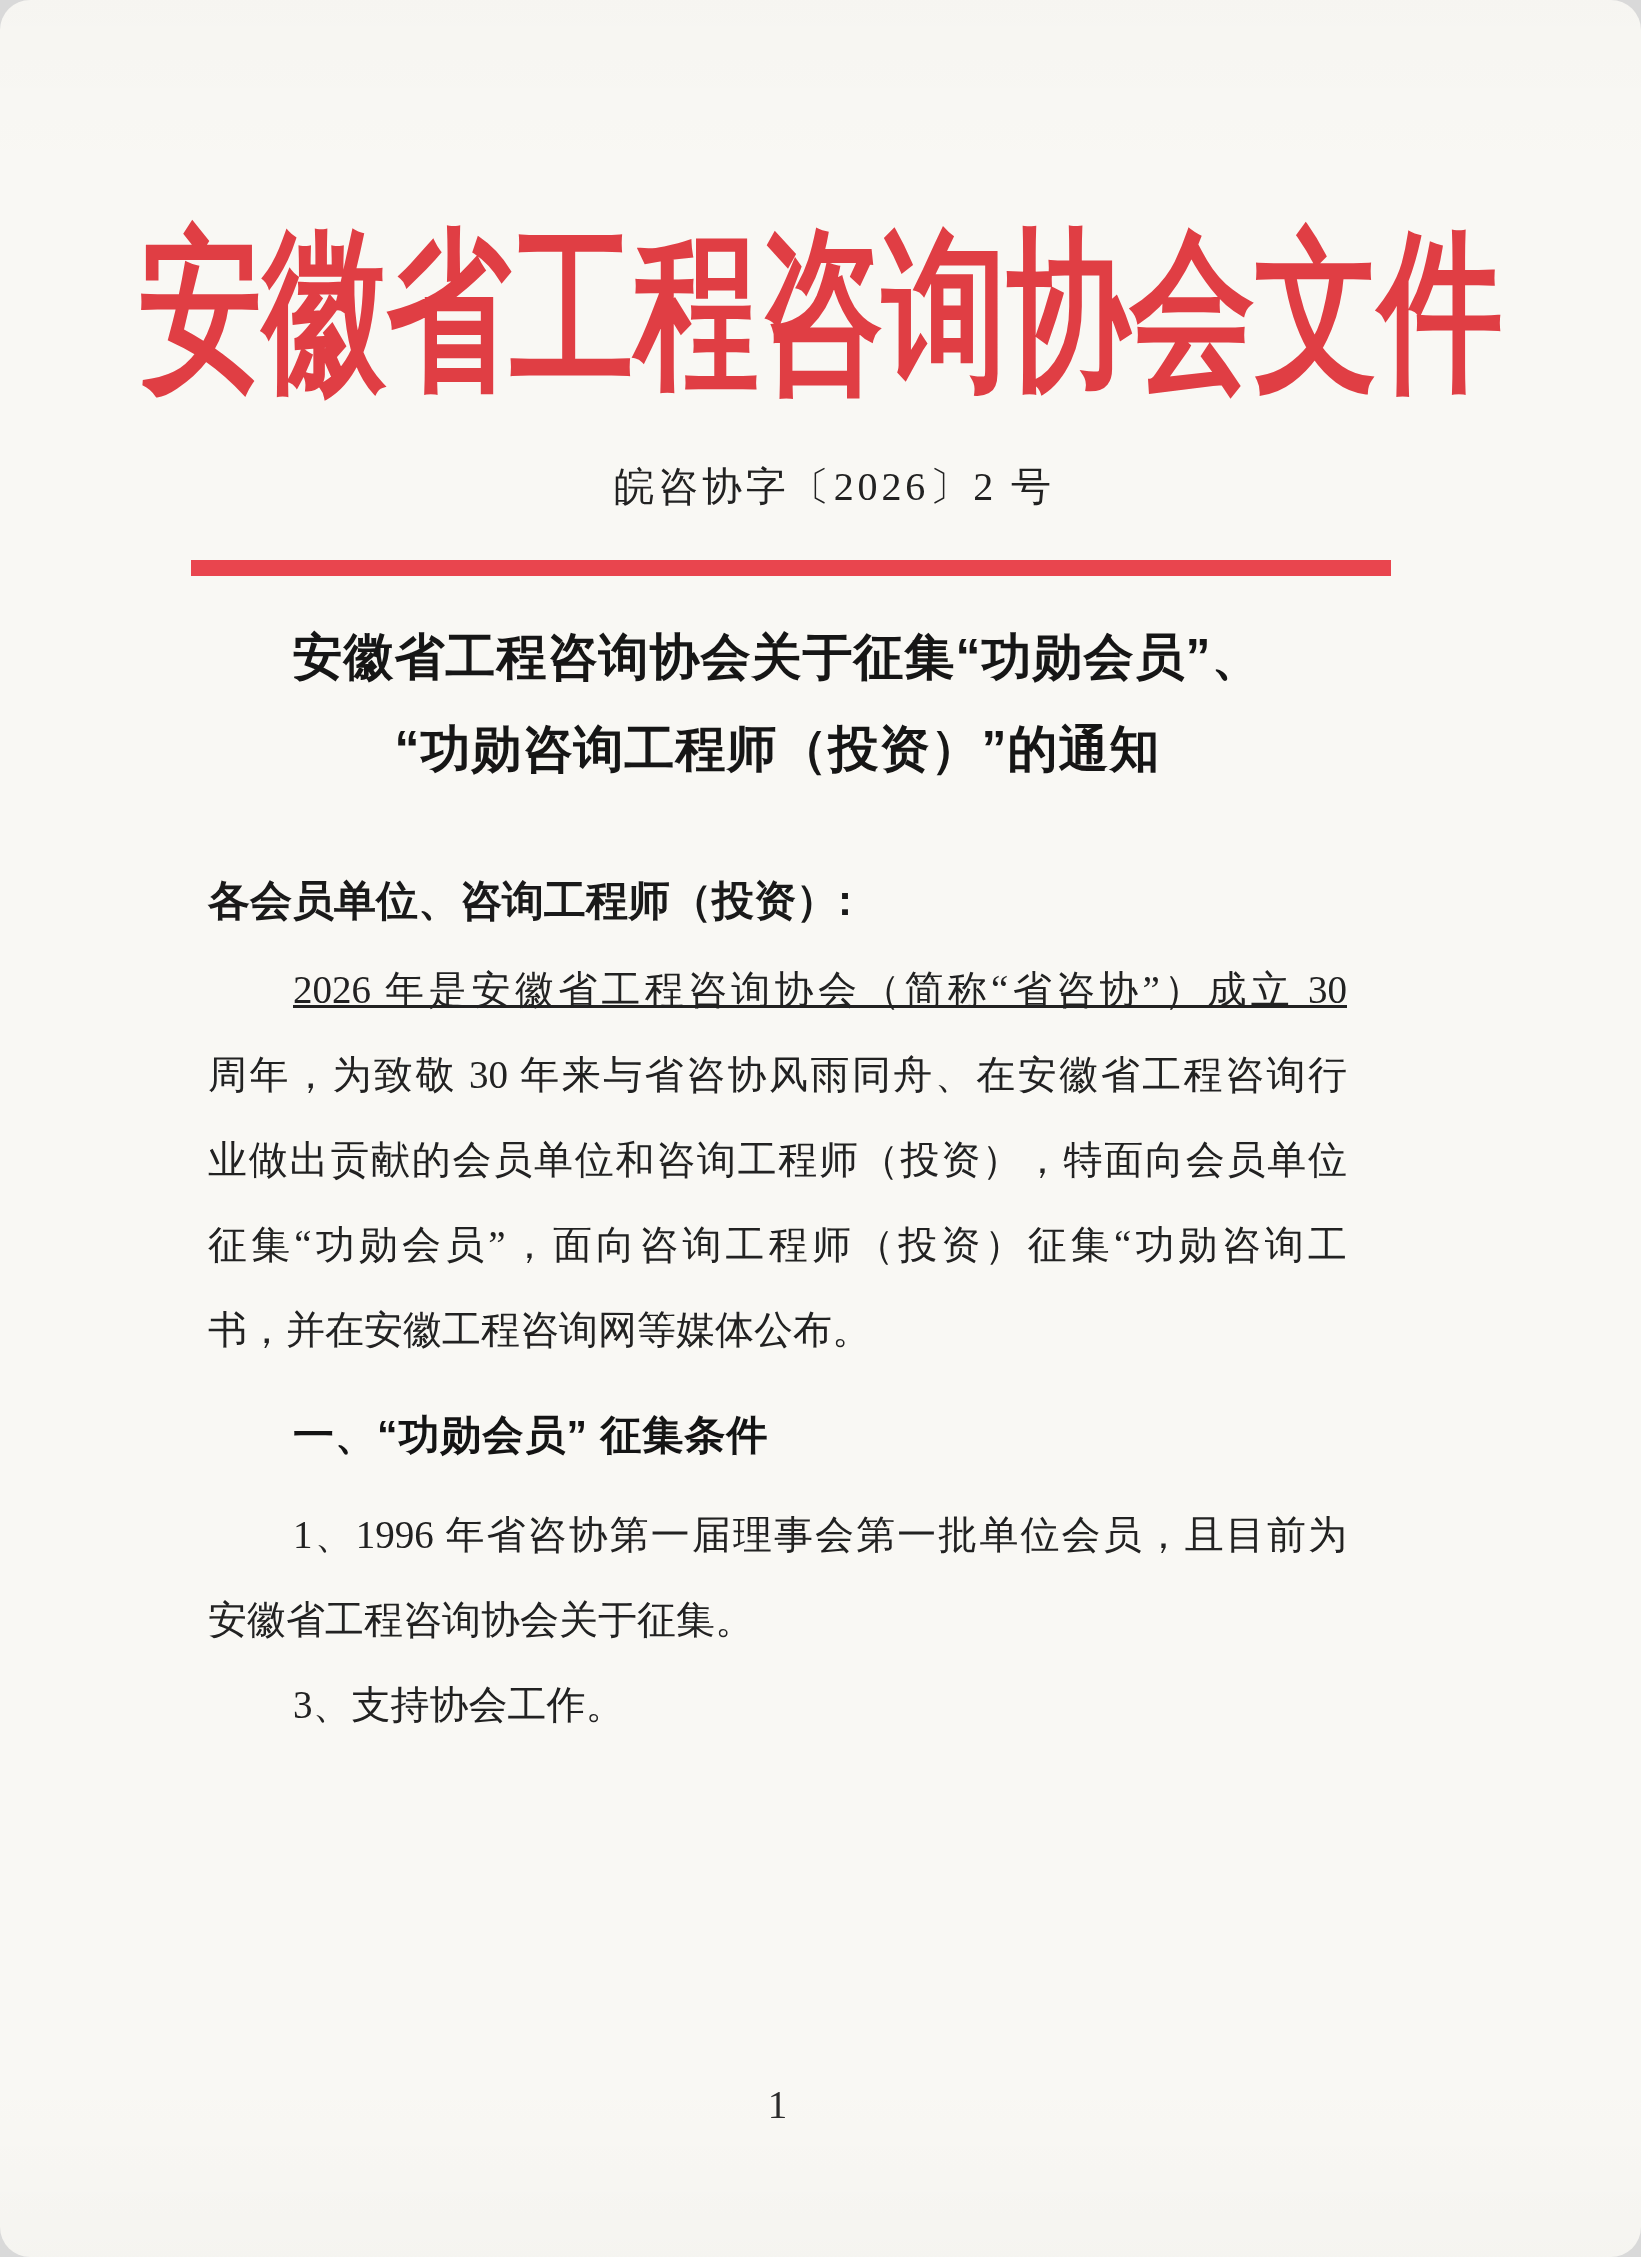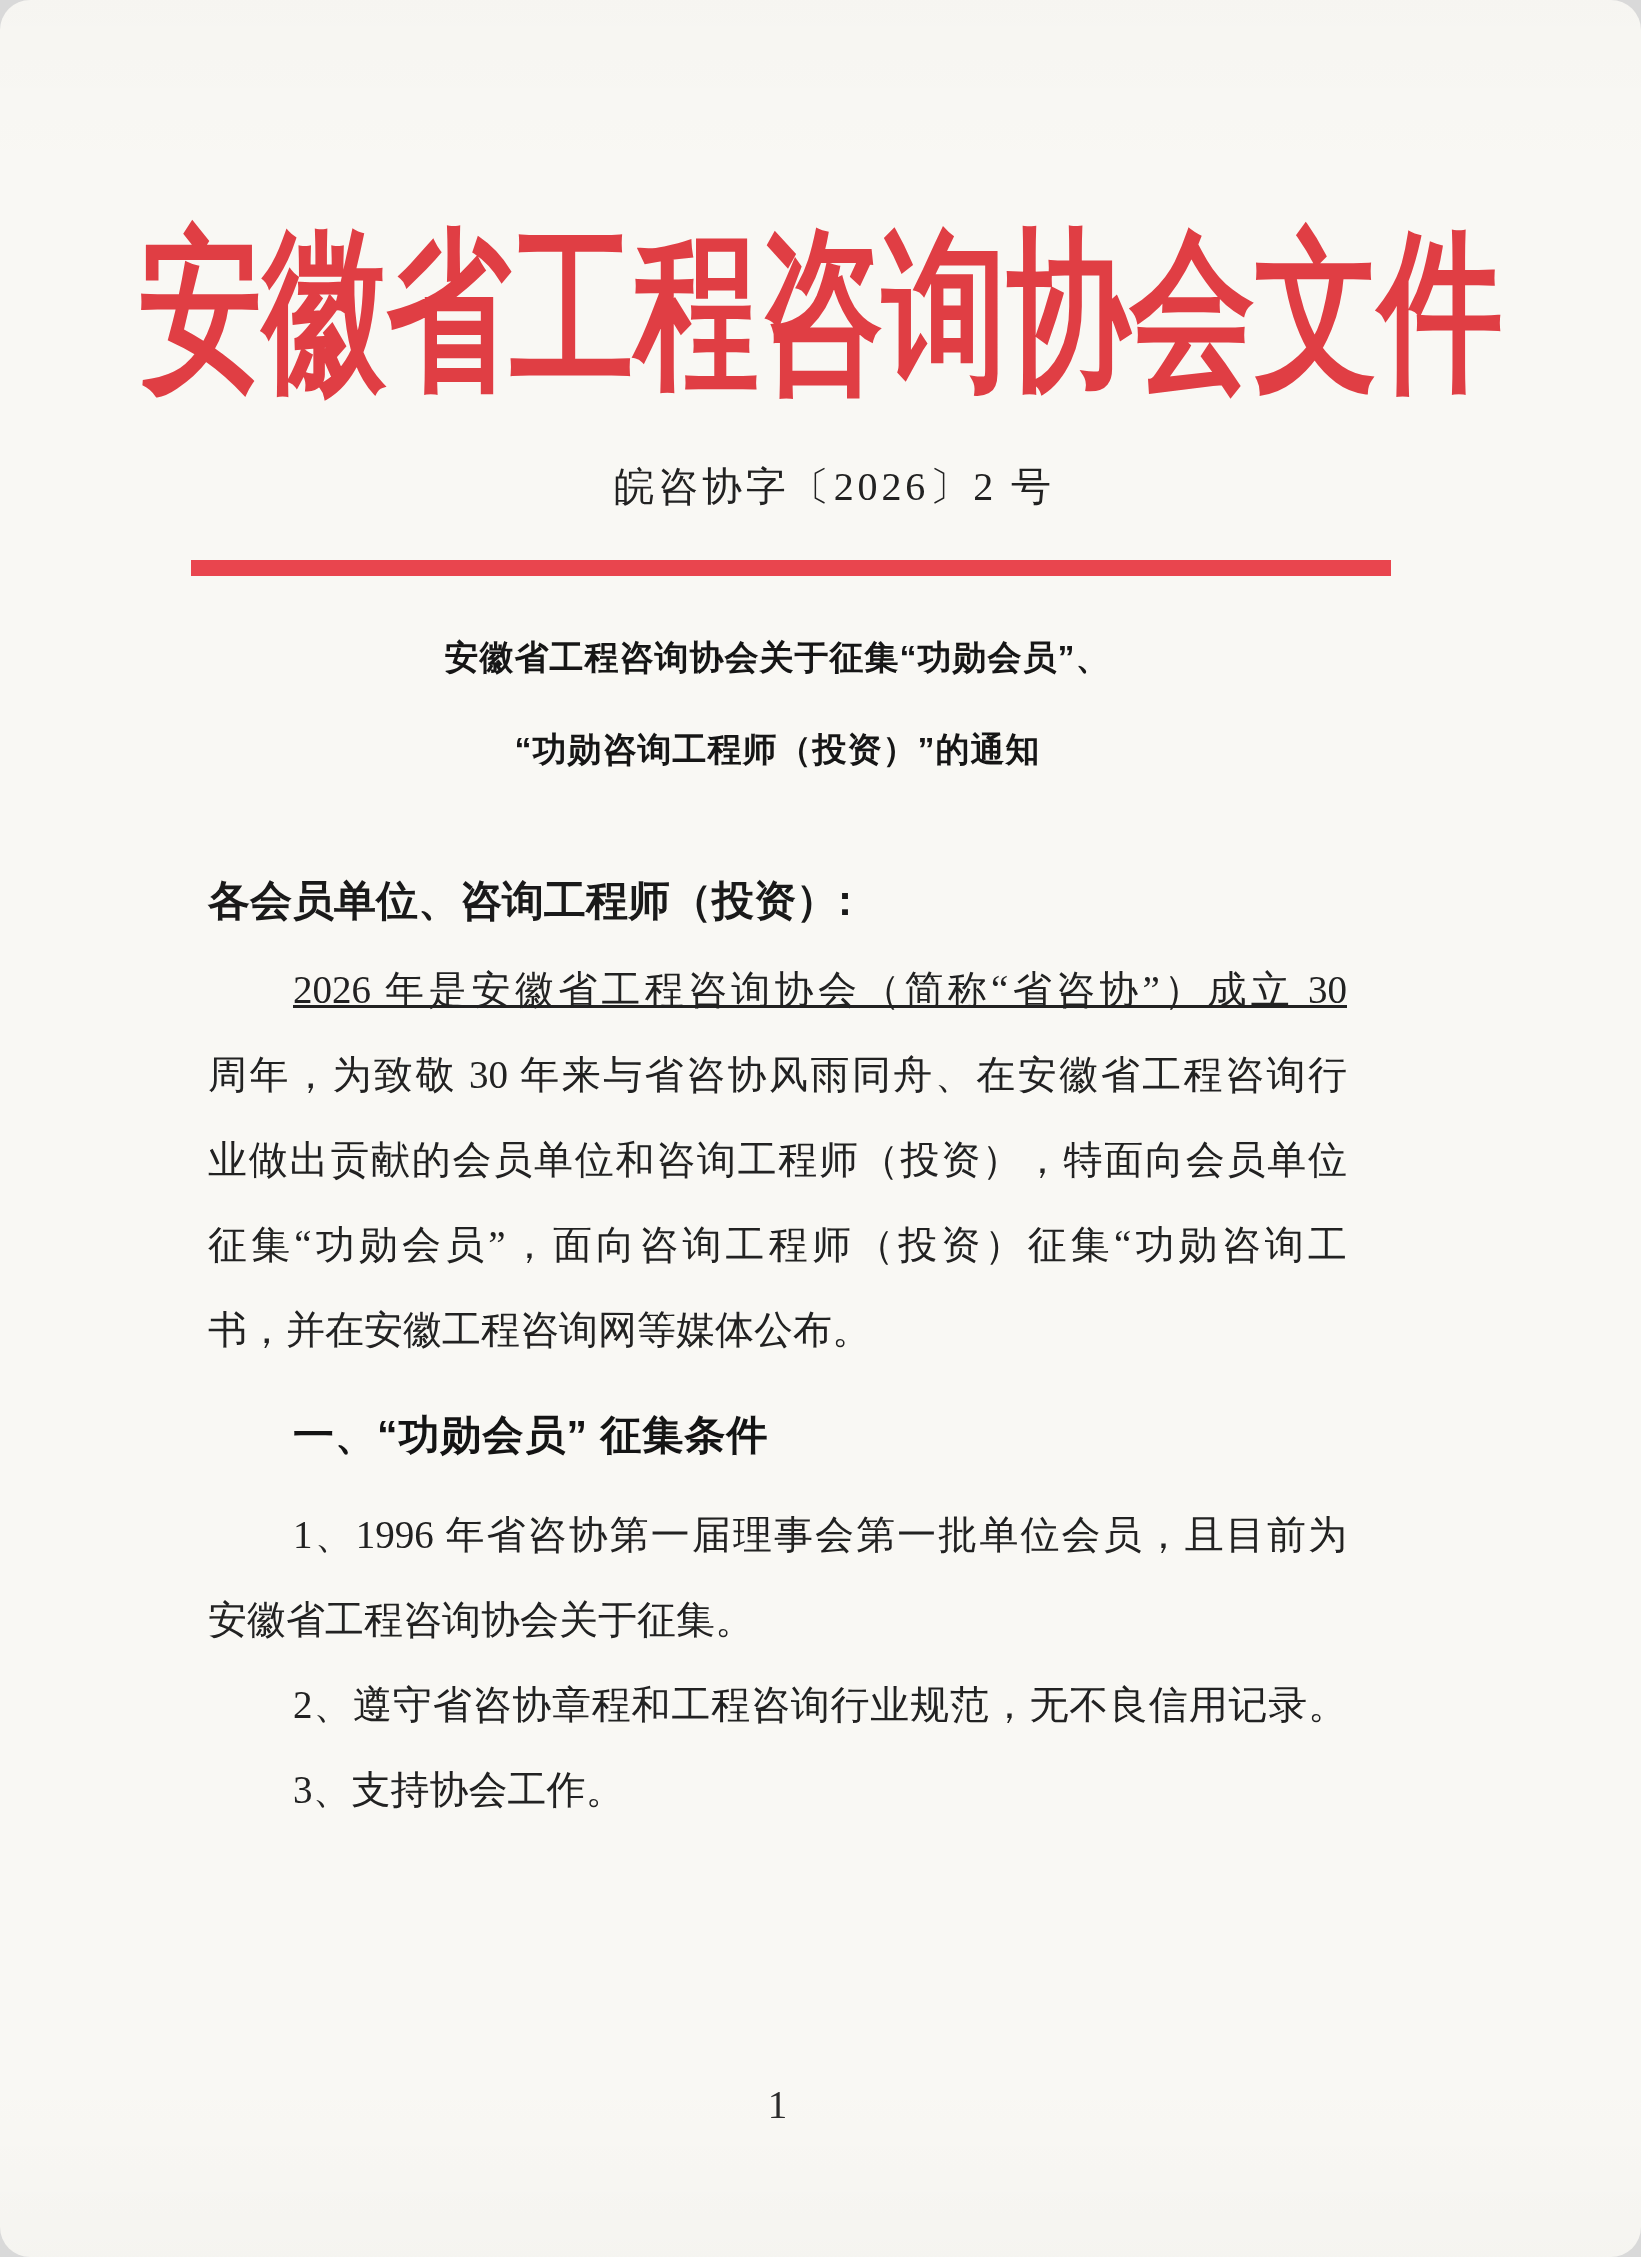--- a/index.html
+++ b/index.html
@@ -65,21 +65,21 @@
 
   
   .notice-title {
     position: absolute;
     top: 611px;
     left: 208px;
     width: 1139px;
     text-align: center;
     font-family: "Liberation Sans", "DejaVu Sans", sans-serif;
     font-weight: 700;
-    font-size: 34px;
+    font-size: 50px;
     line-height: 92px;
     color: #161616;
     letter-spacing: 1px;
   }
 
   
   .body-block {
     position: absolute;
     top: 872px;
     left: 208px;
@@ -154,21 +154,20 @@
     <div class="line fill ind first-line">2026 年是安徽省工程咨询协会（简称“省咨协”）成立 30</div>
     <div class="line fill">周年，为致敬 30 年来与省咨协风雨同舟、在安徽省工程咨询行</div>
     <div class="line fill">业做出贡献的会员单位和咨询工程师（投资），特面向会员单位</div>
     <div class="line fill">征集“功勋会员”，面向咨询工程师（投资）征集“功勋咨询工</div>
     <div class="line">书，并在安徽工程咨询网等媒体公布。</div>
 
     <div class="sec-heading h1">一、“功勋会员” 征集条件</div>
 
     <div class="line fill ind sec1-first">1、1996 年省咨协第一届理事会第一批单位会员，且目前为</div>
     <div class="line">安徽省工程咨询协会关于征集。</div>
-    <div class="line fill ind">2、遵守省咨协章程和工程咨询行业规范，无不良信用记录。</div>
     <div class="line ind">3、支持协会工作。</div>
 
 
   </div>
 
   <div class="page-number">1</div>
 
 </div>
 
 

